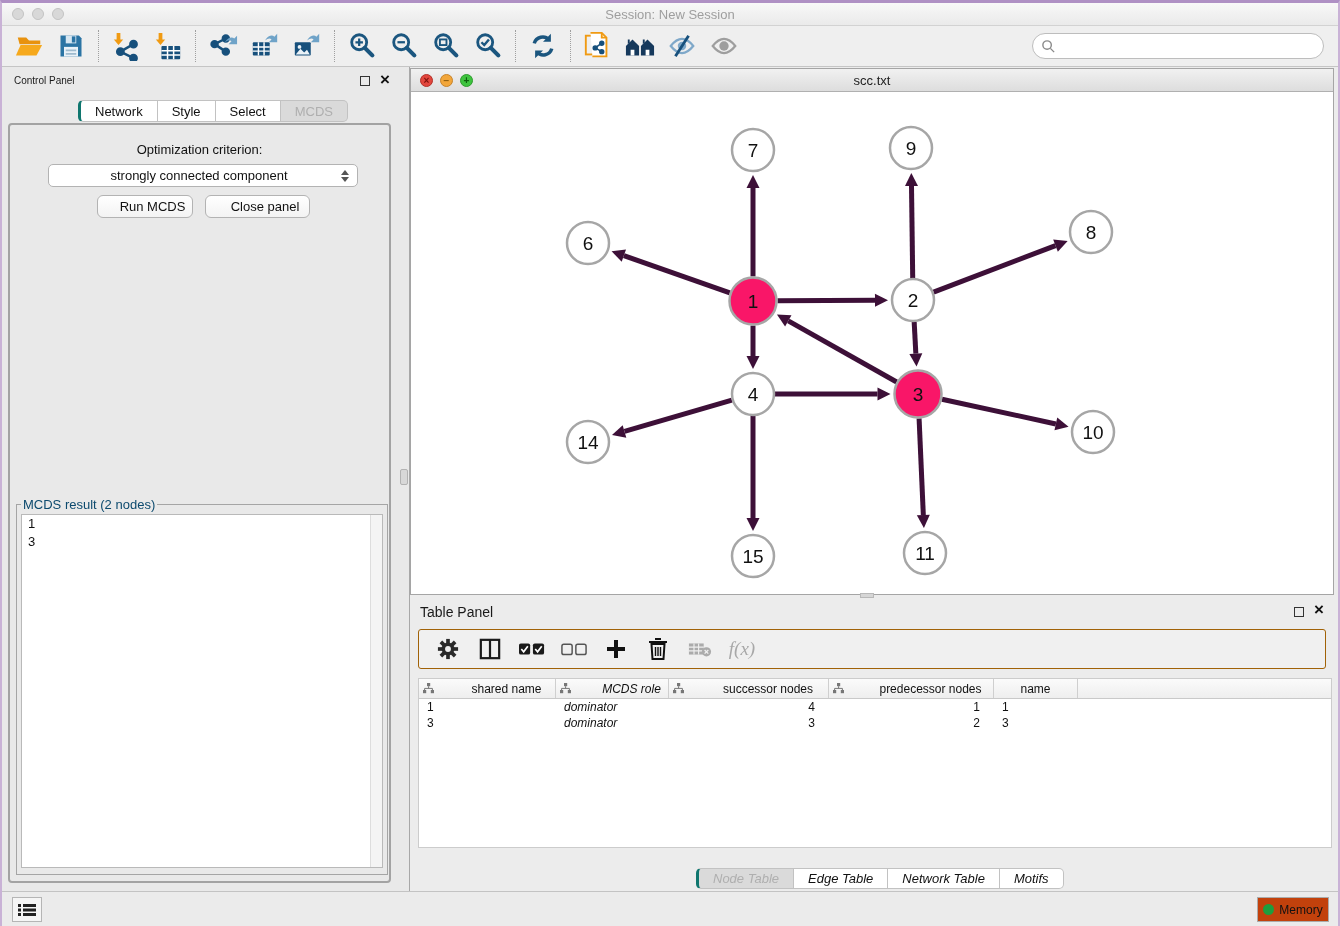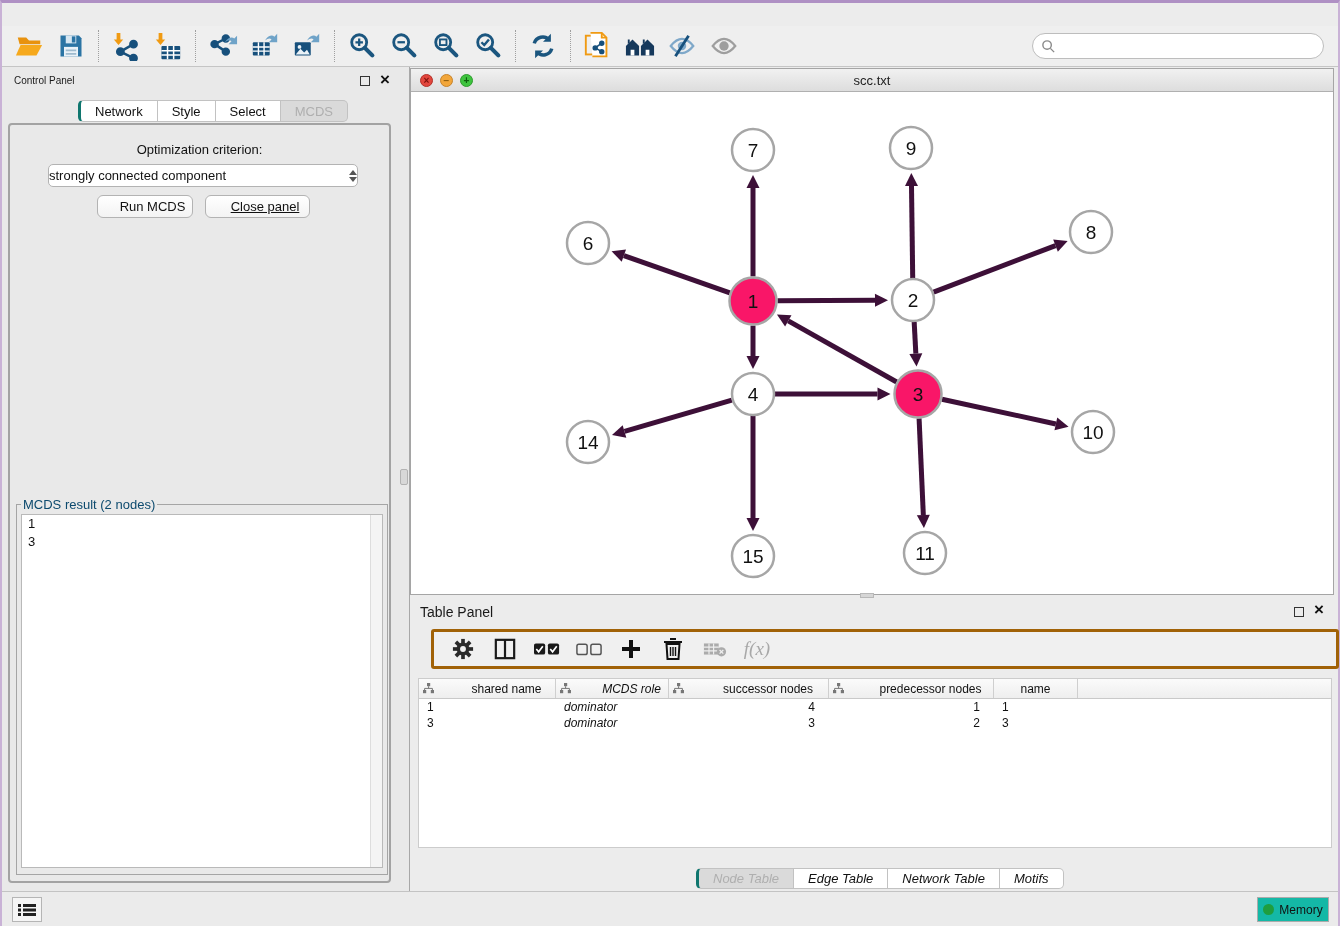--- a/index.html
+++ b/index.html
@@ -34,29 +34,29 @@
   .cp-tabs { left:76px; top:33px; }
   .tab { height:22px; padding:0 14px; background:#FFF; border:1px solid #C2C2C2; border-left:none;
     font-size:13px; color:#111; display:flex; align-items:center; }
   .tab:first-child { border-left:3px solid #0f766e; border-radius:5px 0 0 5px; }
   .tab:last-child { border-radius:0 5px 5px 0; }
   .tab.active-gray { background:#DADADA; color:#AFAFAF; }
   .cp-content { position:absolute; left:6px; top:56px; width:383px; height:760px;
     border:2px solid #a3a3a3; border-radius:4px; background:#E9E9E9; }
   .opt-label { position:absolute; left:0; width:100%; top:17px; text-align:center; font-size:13px; color:#111; }
   .criterion-select { position:absolute; left:38px; top:39px; width:310px; height:23px; background:#FFF;
-    border:1px solid #B3B3B3; border-radius:5px; display:flex; align-items:center; padding:0 0; font-size:13px; color:#111; }
+    border:1px solid #B3B3B3; border-radius:5px; display:flex; align-items:center; padding:0 8px; font-size:13px; color:#111;text-align:center; }
   .criterion-select .sel-text { flex:1; }
   .stepper { display:flex; flex-direction:column; gap:2px; align-items:center; }
   .stepper .up { width:0; height:0; border-left:4px solid transparent; border-right:4px solid transparent; border-bottom:5px solid #555; }
   .stepper .down { width:0; height:0; border-left:4px solid transparent; border-right:4px solid transparent; border-top:5px solid #555; }
   .cp-btn { position:absolute; top:70px; height:23px; background:linear-gradient(#FFFFFF,#F3F3F3);
     border:1px solid #B3B3B3; border-radius:6px; font-size:13px; color:#111;
     display:flex; align-items:center; justify-content:center;padding-left:15px; }
-  .run-btn { left:87px; width:96px; } .closep-btn { left:195px; width:105px;text-decoration:underline; }
+  .run-btn { left:87px; width:96px; } .closep-btn { left:195px; width:105px; }
   .result-fieldset { position:absolute; left:6px; top:372px; width:372px; height:378px;
     border:1px solid #A5A5A5; background:#E9E9E9; }
   .result-fieldset legend { font-size:13px; color:#0c4a6e; margin-left:4px; padding:0 2px; }
   .result-box { position:absolute; left:4px; top:2px; right:4px; bottom:6px; background:#FFF; border:1px solid #B9B9B9; }
   .result-line { font-size:13px; color:#111; padding:1px 6px; line-height:16px; }
   .result-scroll { position:absolute; right:0; top:0; bottom:0; width:12px; background:#F4F4F4; border-left:1px solid #DDD; }
 
   
   .vsplit { position:absolute; left:396px; top:64px; width:12px; height:827px; background:#E9E9E9; border-right:1px solid #A8A8A8; }
   .vsplit-handle { position:absolute; left:2px; top:402px; width:8px; height:16px; background:#D8D8D8; border:1px solid #B2B2B2; border-radius:2px; }
@@ -73,50 +73,58 @@
   .light.red { background:#E2463D; border:1px solid #B33028; color:#7E120C; }
   .light.yellow { background:#F2A63A; border:1px solid #C7832A; color:#8F5D0D; }
   .light.green { background:#3FC43F; border:1px solid #2E9C2E; color:#0E5E0E; }
   .net-title { position:absolute; left:0; right:0; top:4px; text-align:center; font-size:13px; color:#222; }
   .net-canvas { position:absolute; left:0; top:23px; right:0; bottom:0; background:#FFF; }
 
   
   .table-panel { position:absolute; left:408px; top:597px; width:924px; height:294px; background:#ECECEC; }
   .tp-header { position:absolute; left:10px; top:4px; font-size:14px; color:#1A1A1A; }
   .tp-float { right:30px; } .tp-close { right:10px; }
-  .tp-toolbar { position:absolute; left:21px; top:29px; width:908px; height:40px;
-    background:#F0F0F0; border:3px solid #a16207; border-radius:3px; display:flex; align-items:center; padding:0 10px; gap:4px; }
+  .tp-toolbar { position:absolute; left:8px; top:29px; width:908px; height:40px;
+    background:#F0F0F0; border:1px solid #a16207; border-radius:3px; display:flex; align-items:center; padding:0 10px; gap:4px; }
   .tp-btn { width:38px; height:32px; display:flex; align-items:center; justify-content:center; }
   .fx-label { font-size:19px; color:#A8A8A8; font-family:"Liberation Serif",serif; font-style:italic; }
   .node-table { position:absolute; left:8px; top:78px; width:914px; height:170px; background:#FFF; border:1px solid #CCC; }
   .nt-headrow { display:flex; height:20px; background:linear-gradient(#FBFBFB,#EEEEEE); border-bottom:1px solid #C9C9C9; }
   .nt-hcell { display:flex; align-items:center; border-right:1px solid #CFCFCF; font-size:12px; color:#111; padding:0 4px;gap:28px; }
   .nt-hcell .hlabel { flex:1; text-align:center; }
   .nt-row { display:flex; height:16px; font-size:12px; color:#111; align-items:center; }
   .nt-cell { overflow:hidden; white-space:nowrap; }
   .w0 { width:137px; } .w1 { width:113px;font-style:italic; } .w2 { width:160px; } .w3 { width:165px; } .w4 { width:84px; }
   .al { padding-left:8px; text-align:left; } .ar { padding-right:14px; text-align:right; }
   .tp-tabs { left:286px; top:268px; }
   .tp-tabs .tab { height:21px;font-style:italic; }
 
   
   .statusbar { position:absolute; left:0; bottom:0; width:100%; height:35px; background:#EBEBEB; border-top:1px solid #C3C3C3; }
   .list-btn { position:absolute; left:10px; top:5px; width:30px; height:25px; background:#F5F5F5;
     border:1px solid #B5B5B5; display:flex; align-items:center; justify-content:center; }
-  .memory-btn { position:absolute; right:9px; top:5px; width:72px; height:25px; background:#14b8a6;
+  .memory-btn { position:absolute; right:9px; top:5px; width:72px; height:25px; background:#c2410c;
     border:1px solid #ABABAB; display:flex; align-items:center; justify-content:center; gap:5px; font-size:12px; color:#111; }
   .mem-dot { width:11px; height:11px; border-radius:50%; background:#1E9E3E; }
 
   svg.icon { display:block; }
 </style>
 </head>
 <body>
 
 <div class="app">
 
+  <div class="titlebar">
+    <div class="tl-group">
+      <div class="tl"></div>
+      <div class="tl"></div>
+      <div class="tl"></div>
+    </div>
+    <div class="win-title">Session: New Session</div>
+  </div>
 
   <div class="toolbar">
     <div class="tb-btn">
       <svg class="icon" width="30" height="30" viewBox="0 0 32 32">
           <path d="M4 7h9l3 3h12v4H6z" fill="#E8920E"></path>
           <path d="M2 26l5-11h23l-6 11z" fill="#F6A91D"></path>
         </svg>
     </div>
     <div class="tb-btn">
       <svg class="icon" width="28" height="28" viewBox="0 0 32 32">

